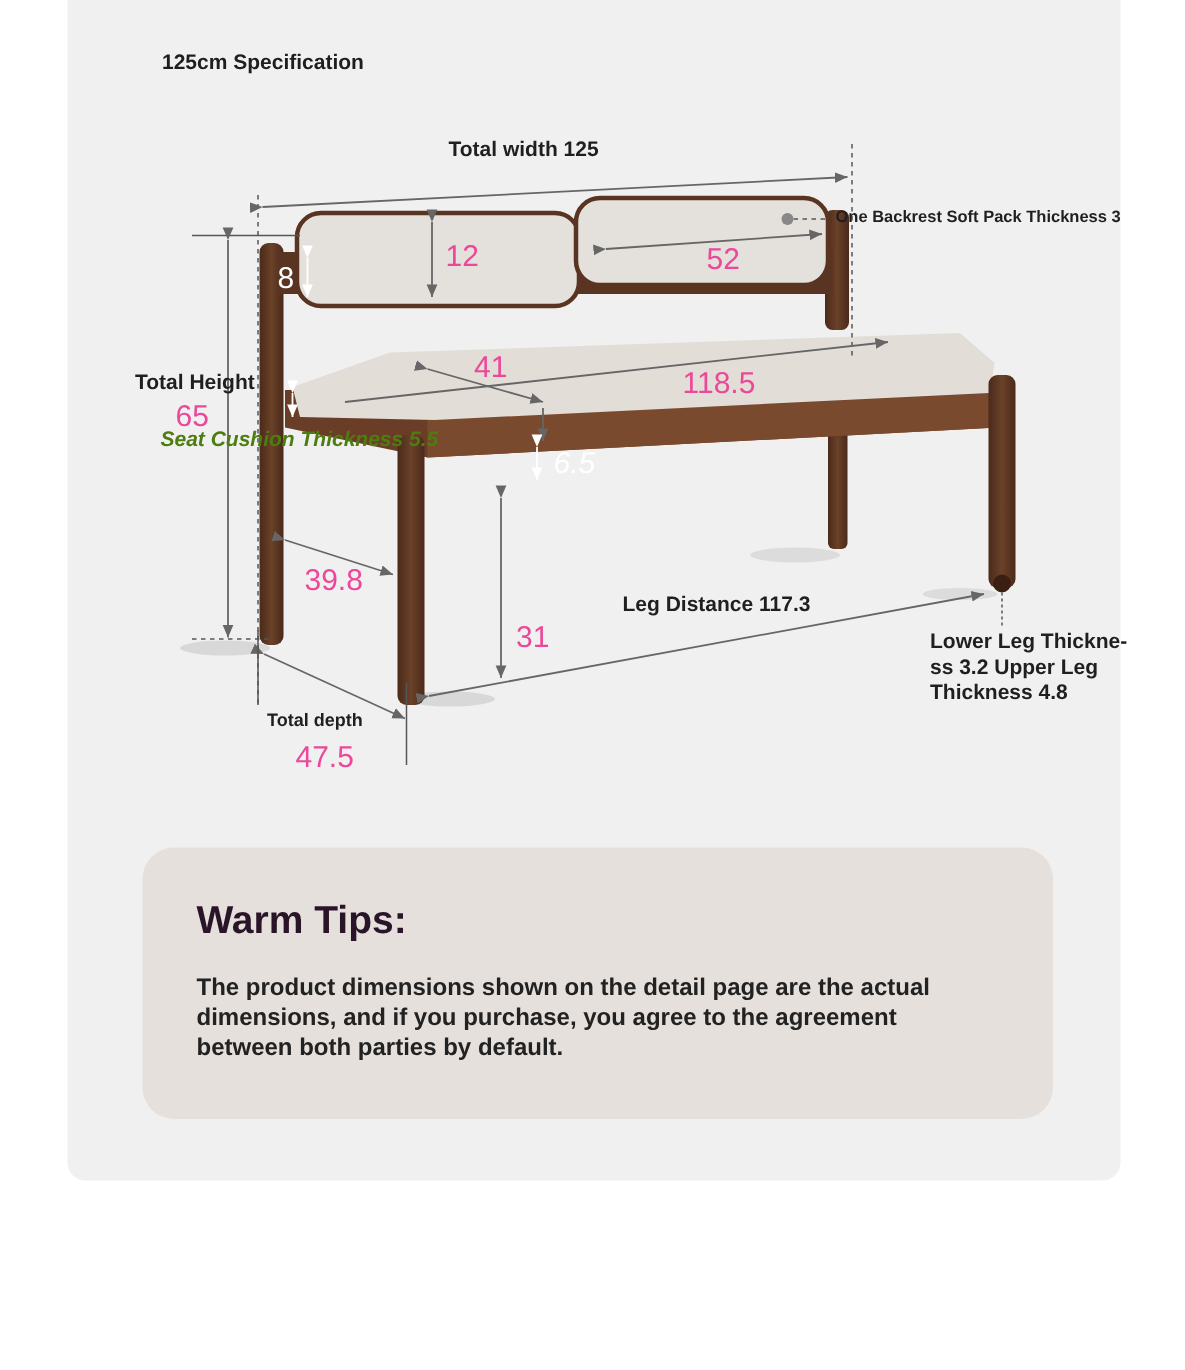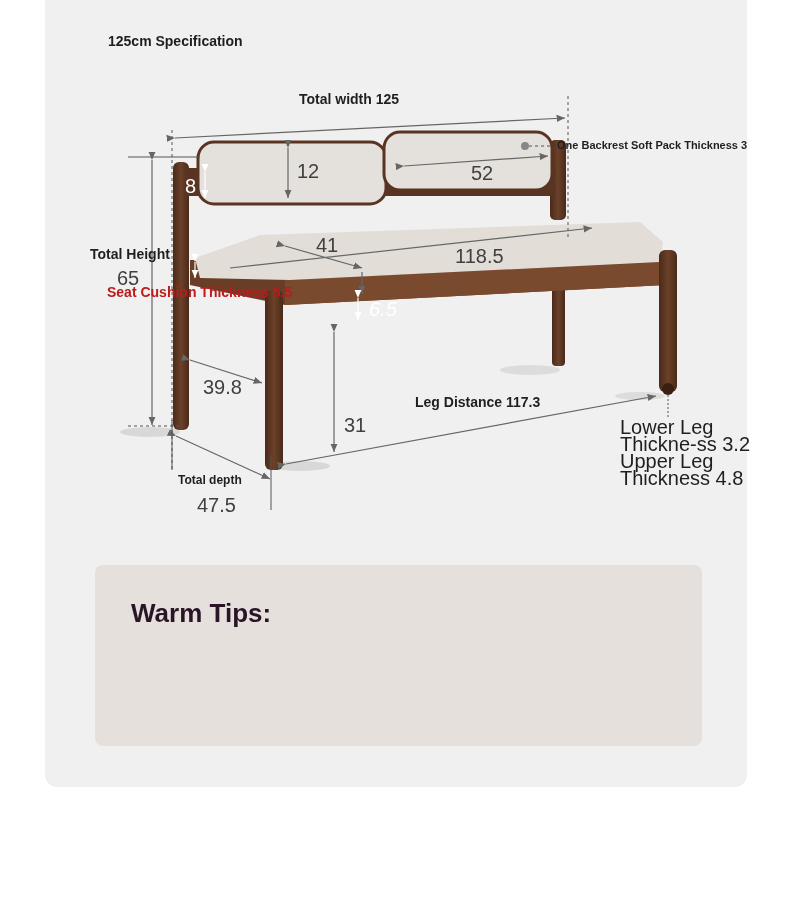--- a/index.html
+++ b/index.html
@@ -1,27 +1,27 @@
 <!DOCTYPE html>
 <html><head>
 <meta charset="utf-8">
 <style>
   html, body { margin:0; padding:0; background:#ffffff; }
   body { width:790px; height:913px; position:relative; overflow:hidden; font-family:"Liberation Sans", sans-serif; }
   .card { position:absolute; left:45px; top:0; width:702px; height:787px; background:#f0f0f0; border-radius:0 0 12px 12px; }
   .spec-title { position:absolute; left:68px; top:33px; font-size:14px; font-weight:bold; color:#1e1e1e;margin-left:40px; }
   .lbl { position:absolute; font-weight:bold; color:#1f1f1f; white-space:nowrap; }
-  .num { position:absolute; font-size:20px; color:#404040; white-space:nowrap; }
+  .num { position:absolute; font-size:20px; color:#ec4899; white-space:nowrap; }
   .num.white { color:#ffffff; }
-  .lbl.white { color:#b91c1c; }
+  .lbl.white { color:#4d7c0f;font-style:italic; }
   svg.diagram { position:absolute; left:0; top:0; }
-  .tips { position:absolute; left:95px; top:565px; width:607px; height:181px; background:#e5e0dc; border-radius:8px; }
+  .tips { position:absolute; left:95px; top:565px; width:607px; height:181px; background:#e5e0dc; border-radius:21px; }
   .tips-title { position:absolute; left:36px; top:33px; font-size:26px; font-weight:bold; color:#2a1528; }
   .tips-body { position:absolute; left:36px; top:84px; width:520px; font-size:16px; line-height:20px; font-weight:bold; color:#222; }
-  .leg-note { position:absolute; left:620px; top:419px; width:140px; font-size:20px; line-height:17px; font-weight:normal; color:#1f1f1f; }
+  .leg-note { position:absolute; left:620px; top:419px; width:140px; font-size:14px; line-height:17px; font-weight:bold; color:#1f1f1f; }
 </style>
 </head>
 <body>
 
 <div class="card"></div>
 
 <div class="spec-title">125cm Specification</div>
 
 <svg class="diagram" width="790" height="560">
   <defs>
@@ -101,13 +101,14 @@
 <div class="num white" style="left:369px;top:298px;font-style:italic;">6.5</div>
 <div class="num" style="left:203px;top:376px;">39.8</div>
 <div class="num" style="left:344px;top:370px;margin-top:44px;">31</div>
 <div class="lbl" style="left:415px;top:394px;font-size:14px;">Leg Distance 117.3</div>
 <div class="leg-note">Lower Leg Thickne-ss 3.2 Upper Leg Thickness 4.8</div>
 <div class="lbl" style="left:178px;top:473px;font-size:12px;">Total depth</div>
 <div class="num" style="left:197px;top:494px;">47.5</div>
 
 <div class="tips">
   <div class="tips-title">Warm Tips:</div>
+  <div class="tips-body">The product dimensions shown on the detail page are the actual dimensions, and if you purchase, you agree to the agreement between both parties by default.</div>
 </div>
 
 </body></html>

